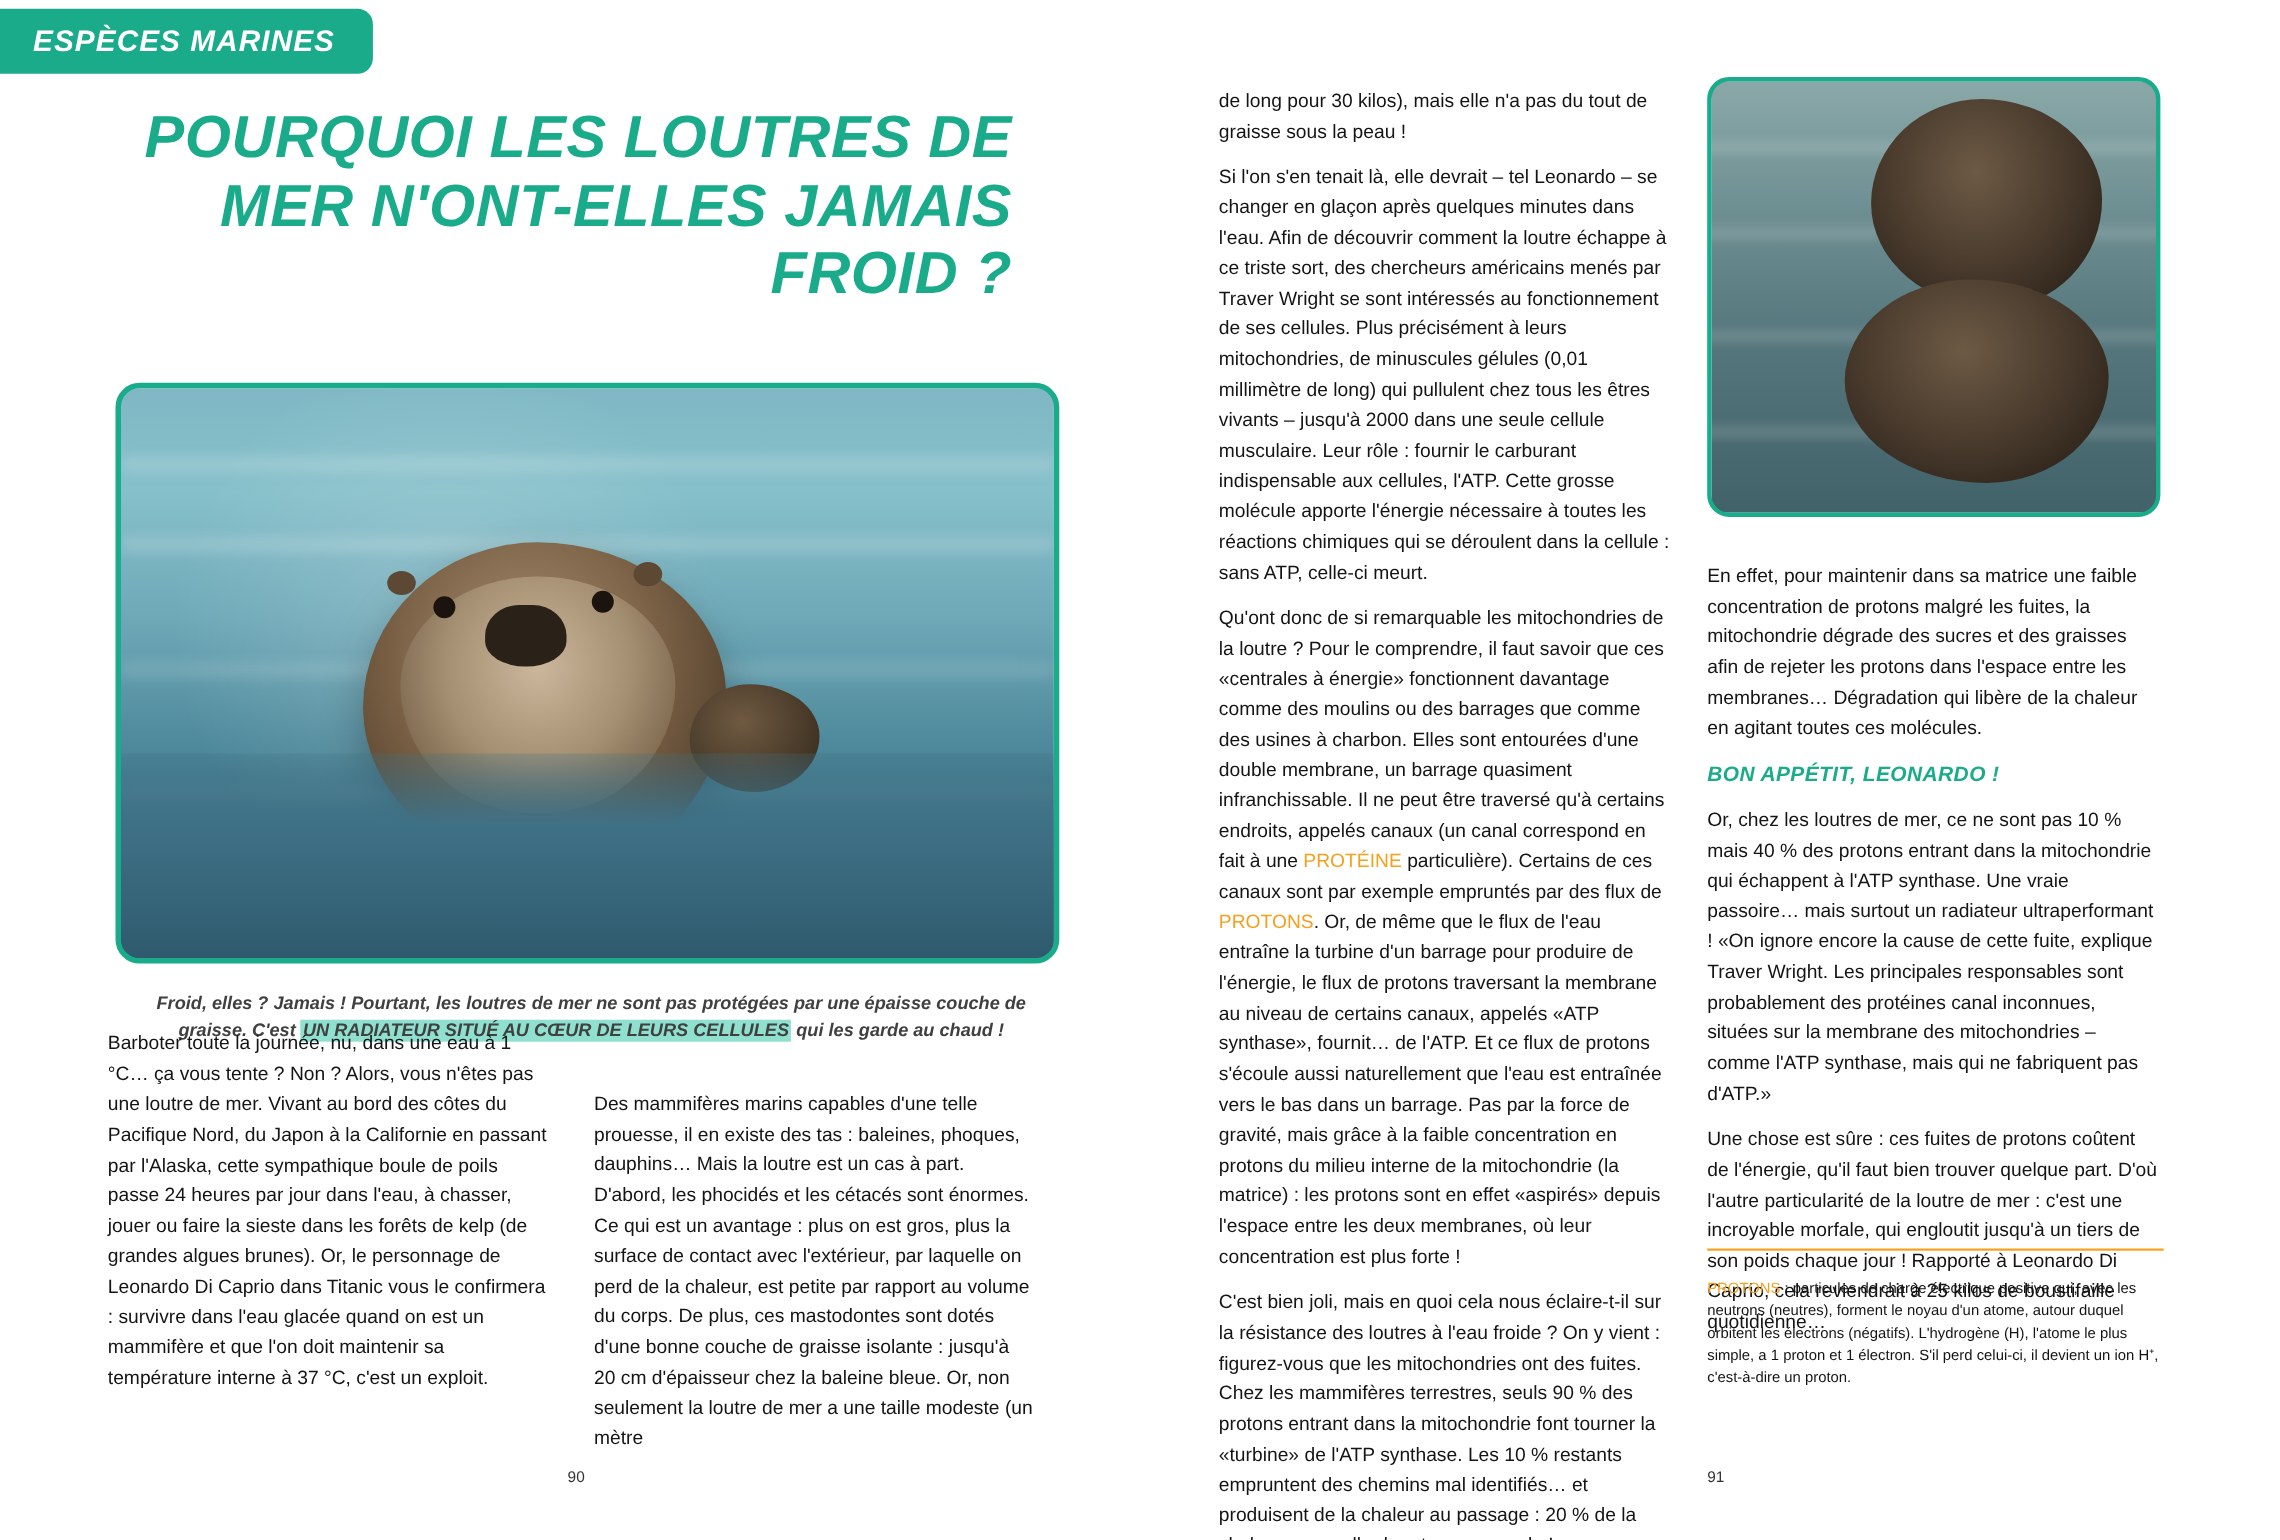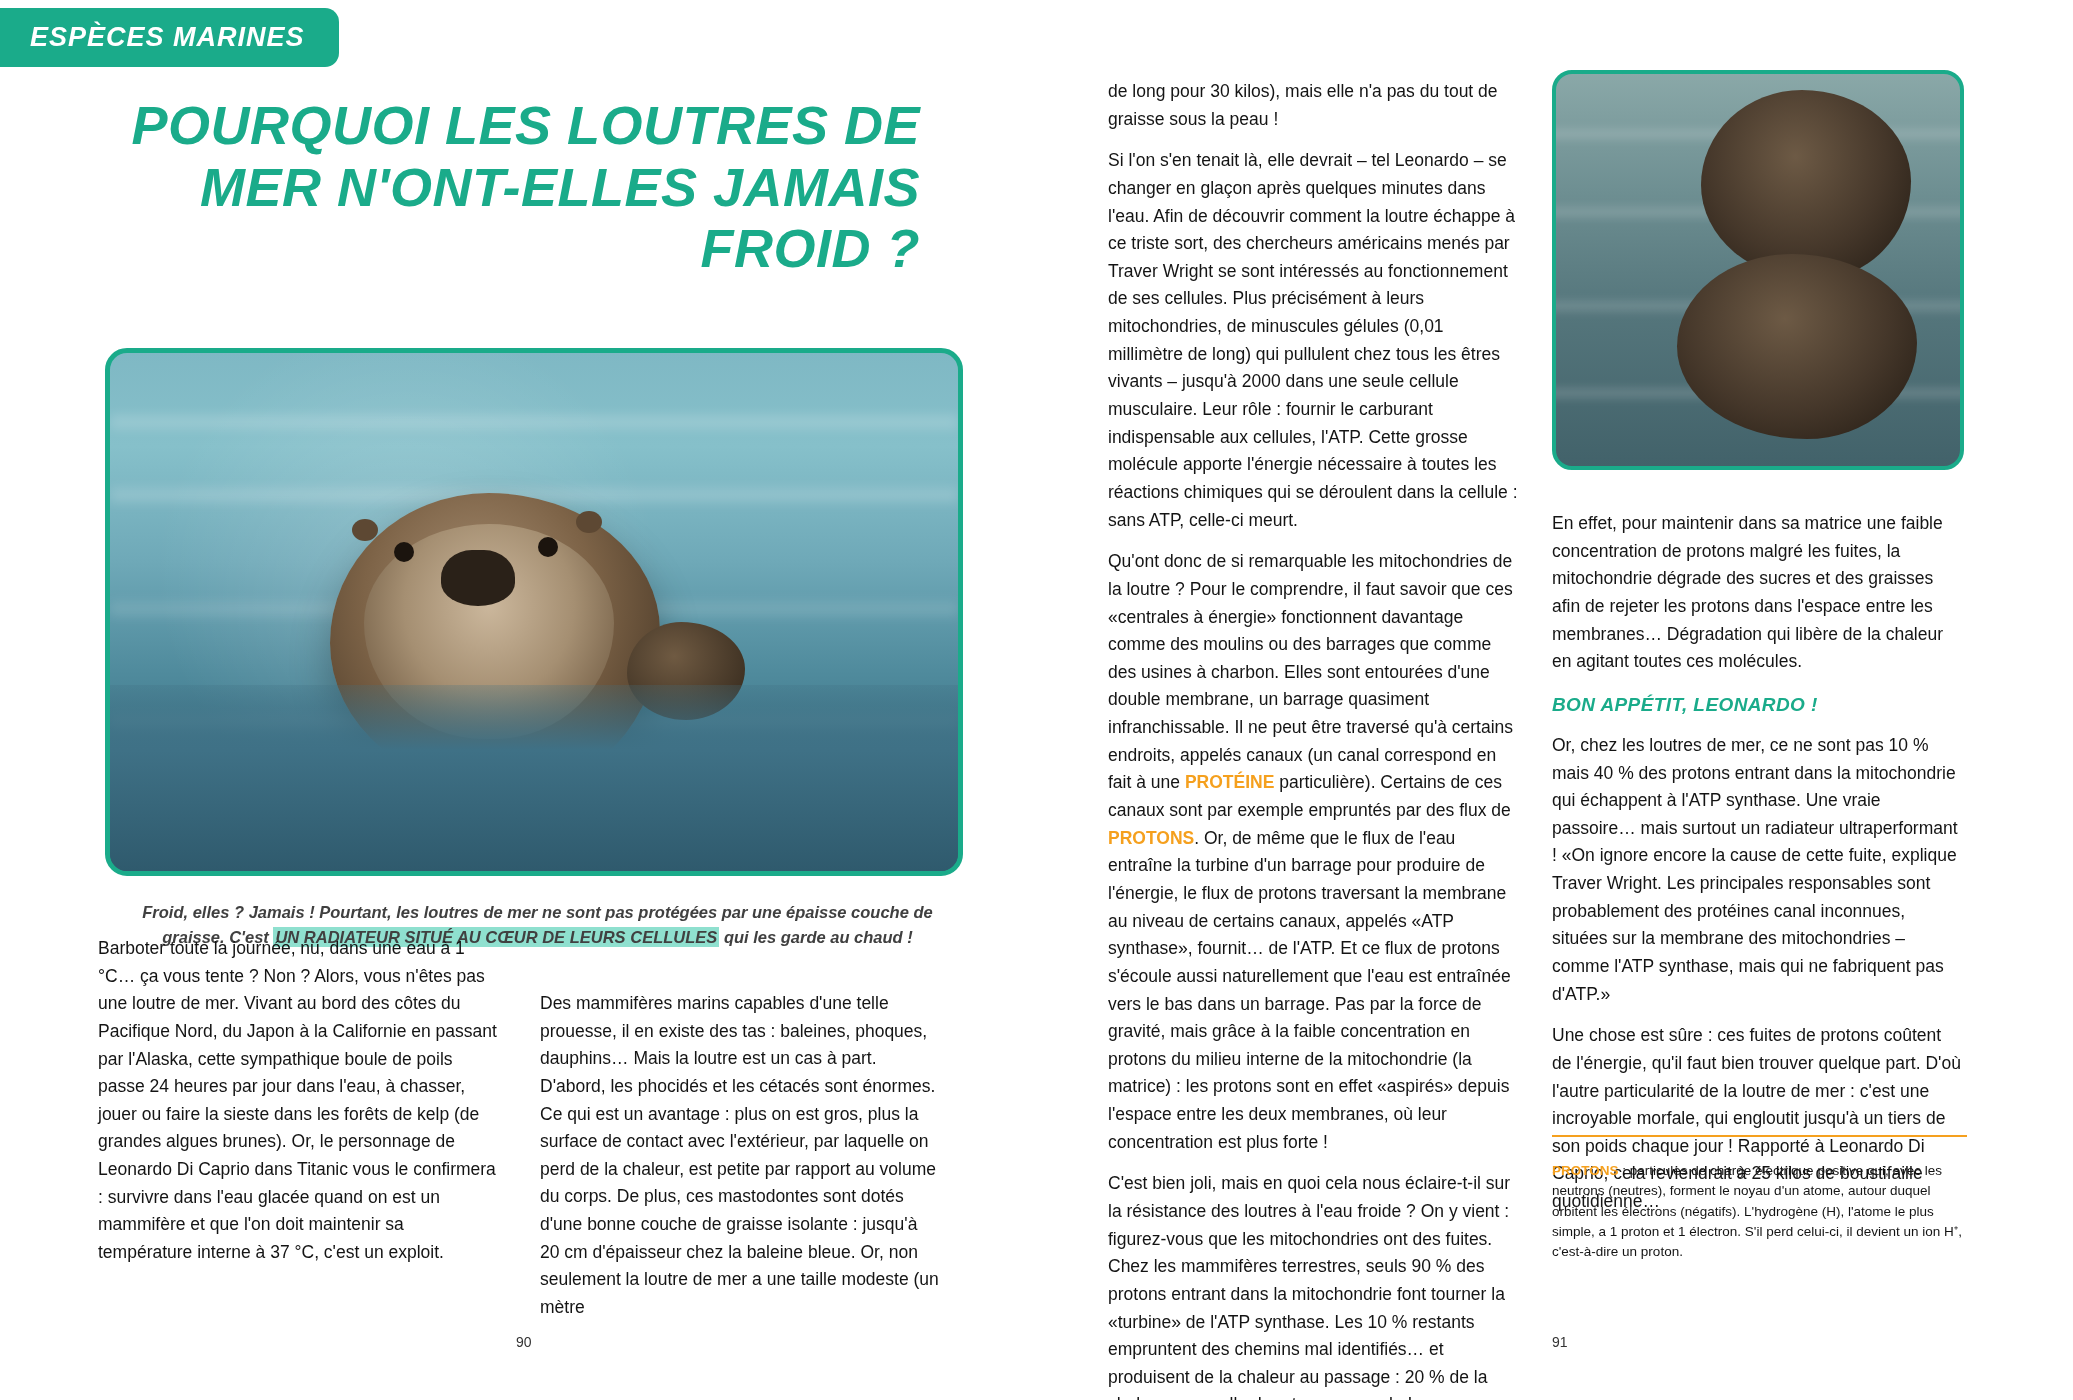--- a/index.html
+++ b/index.html
@@ -173,21 +173,21 @@
     font-weight: bold;
     font-style: italic;
     font-size: 19px;
     letter-spacing: 0.4px;
     text-transform: uppercase;
     margin: 0 0 12px 0;
   }
 
   .term {
     color: #f5a01e;
-    font-weight: bold;
+    font-weight: normal;
   }
 
   
   .side-photo {
     position: absolute;
     left: 1552px;
     top: 70px;
     width: 412px;
     height: 400px;
     border-radius: 20px;

